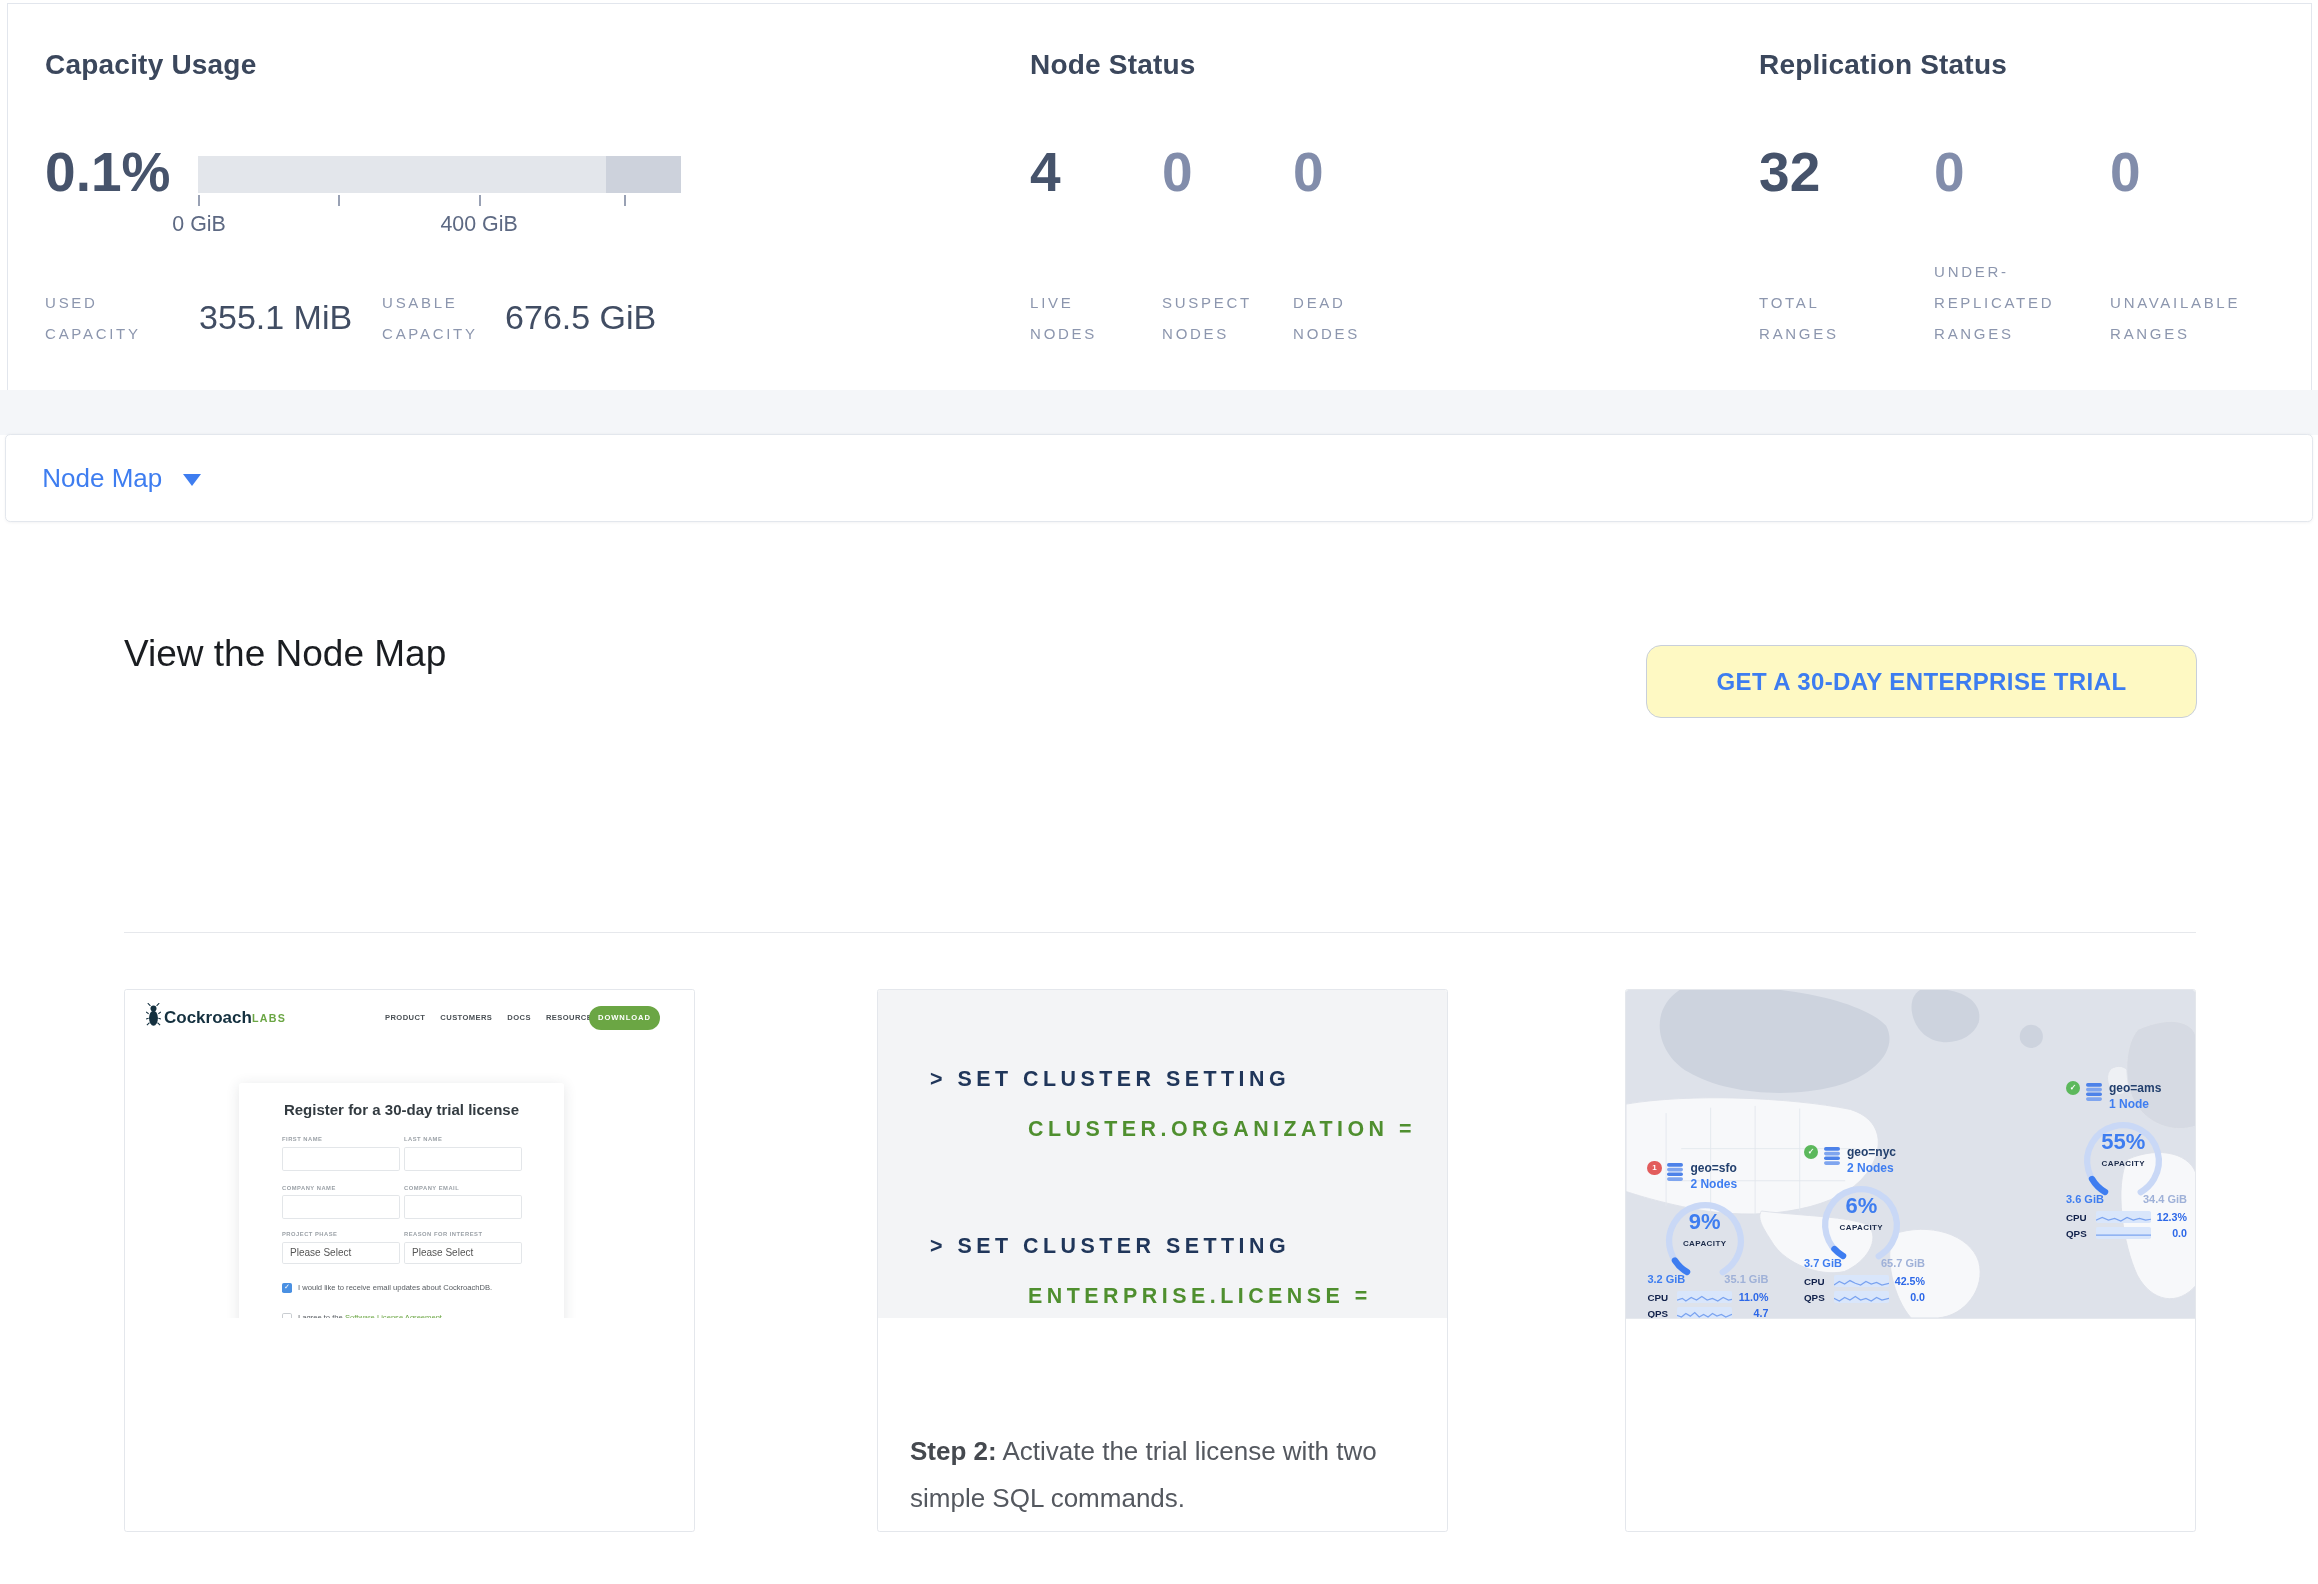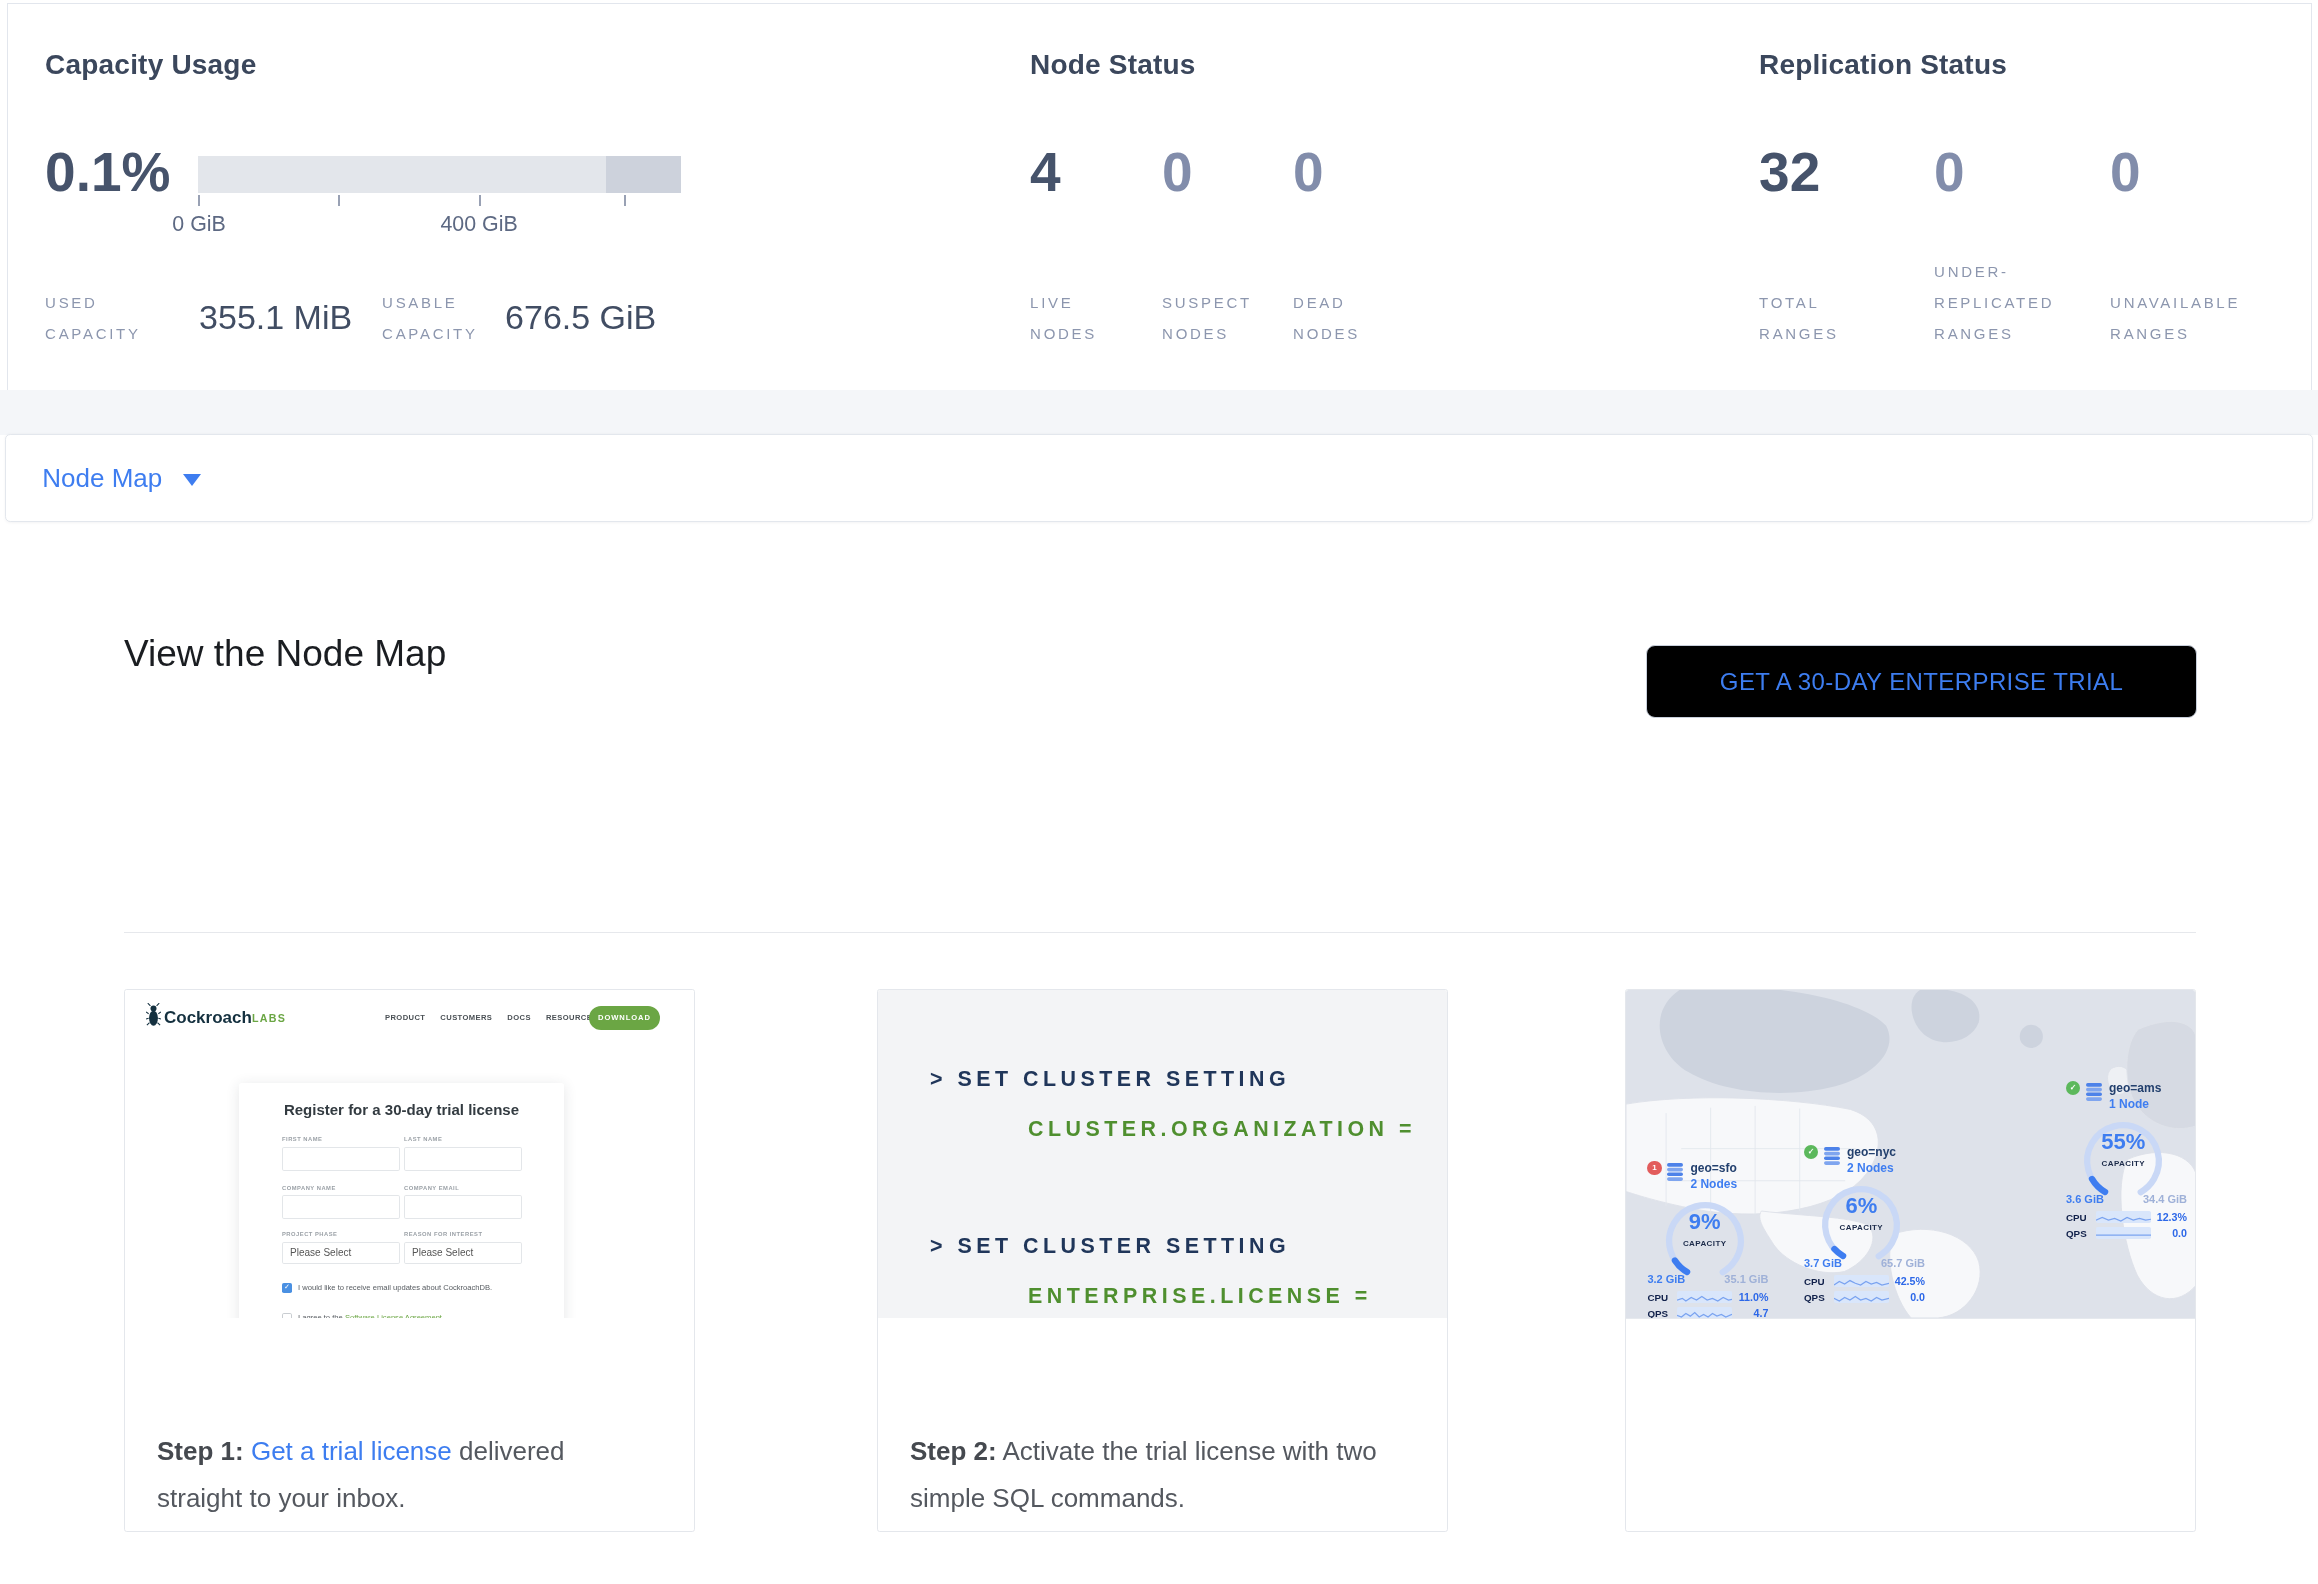--- a/index.html
+++ b/index.html
@@ -24,21 +24,21 @@
   
   .gray-strip{position:absolute;left:0;top:390px;width:2319px;height:45px;background:#f4f6f9;}
   .nodemap-bar{position:absolute;left:5.3px;top:434px;width:2306px;height:86px;background:#fff;border:0.9px solid #e3e7ed;border-radius:5.3px;box-shadow:0 0.9px 2.7px rgba(60,70,90,.06);cursor:pointer;}
   .nodemap-label{position:absolute;left:36px;top:50%;transform:translateY(-50%);font-size:26px;color:#3e7df0;}
   .nodemap-caret{position:absolute;left:177px;top:50%;margin-top:-4.5px;width:0;height:0;border-left:9.8px solid transparent;border-right:9.8px solid transparent;border-top:12.5px solid #3e7df0;}
 
   
   .intro-heading{position:absolute;left:124px;top:633px;margin:0;font-size:37px;font-weight:500;color:#1a1d21;}
   .intro-para{position:absolute;left:124px;top:713px;width:849px;font-size:26px;line-height:46px;color:#54585f;}
   a.blue-link{color:#3d7df0;text-decoration:none;cursor:pointer;}
-  .trial-btn{position:absolute;left:1646px;top:645px;width:551px;height:73px;background:#000000;border:0.9px solid #c8cfdb;border-radius:9px;color:#3d7df0;font-family:"Liberation Sans",sans-serif;font-size:24px;letter-spacing:0.4px;font-weight:400;cursor:pointer;}
+  .trial-btn{position:absolute;left:1646px;top:645px;width:551px;height:73px;background:#fef9c3;border:0.9px solid #c8cfdb;border-radius:15px;color:#3d7df0;font-family:"Liberation Sans",sans-serif;font-size:24px;letter-spacing:0.4px;font-weight:700;cursor:pointer;}
   .divider{position:absolute;left:124px;top:932px;width:2072px;height:0.9px;background:#e6e8ec;}
 
   
   .step-card{position:absolute;top:989px;width:571px;height:543px;background:#fff;border:0.9px solid #e4e7ec;border-radius:2.7px;box-sizing:border-box;}
   .card-1{left:124px;} .card-2{left:877px;width:571px;} .card-3{left:1625px;}
   .card-caption{position:absolute;left:32px;top:412px;right:62px;font-size:26px;line-height:47px;color:#54585f;}
   .card-caption b{color:#45494f;font-weight:700;}
 
   
   .site{position:absolute;left:0;top:0;right:0;height:328px;background:#fff;overflow:hidden;border-radius:2.7px 2.7px 0 0;}
@@ -183,21 +183,20 @@
         <div class="mf-select" style="left:165px;top:159px;">Please Select</div>
 
         <span class="mf-check checked" style="left:43px;top:200px;">✓</span>
         <span class="mf-chktext" style="left:59px;top:200px;">I would like to receive email updates about CockroachDB.</span>
 
         <span class="mf-check empty" style="left:43px;top:230px;"></span>
         <span class="mf-chktext" style="left:59px;top:230px;"><span>I agree to the </span><span class="green-link">Software License Agreement.</span></span>
 
       </div>
     </div>
-    <p class="card-caption"><b>Step 1:</b><span> </span><a class="blue-link">Get a trial license</a><span> delivered straight to your inbox.</span></p>
   </div>
 
   <div class="step-card card-2">
     <div class="code-fig">
       <div class="code-line"><span>&gt;</span>&nbsp;<span>SET CLUSTER SETTING</span></div>
       <div class="code-arg">CLUSTER.ORGANIZATION =</div>
       <div class="code-line code-gap"><span>&gt;</span>&nbsp;<span>SET CLUSTER SETTING</span></div>
       <div class="code-arg">ENTERPRISE.LICENSE =</div>
     </div>
     <p class="card-caption"><b>Step 2:</b><span> Activate the trial license with two simple SQL commands.</span></p>

